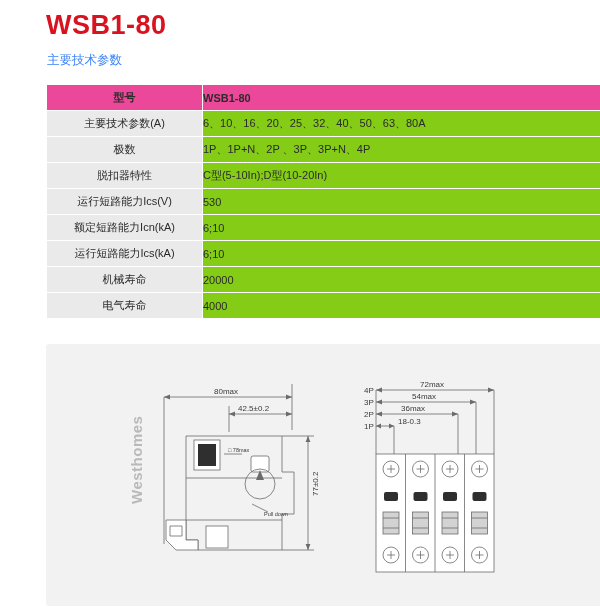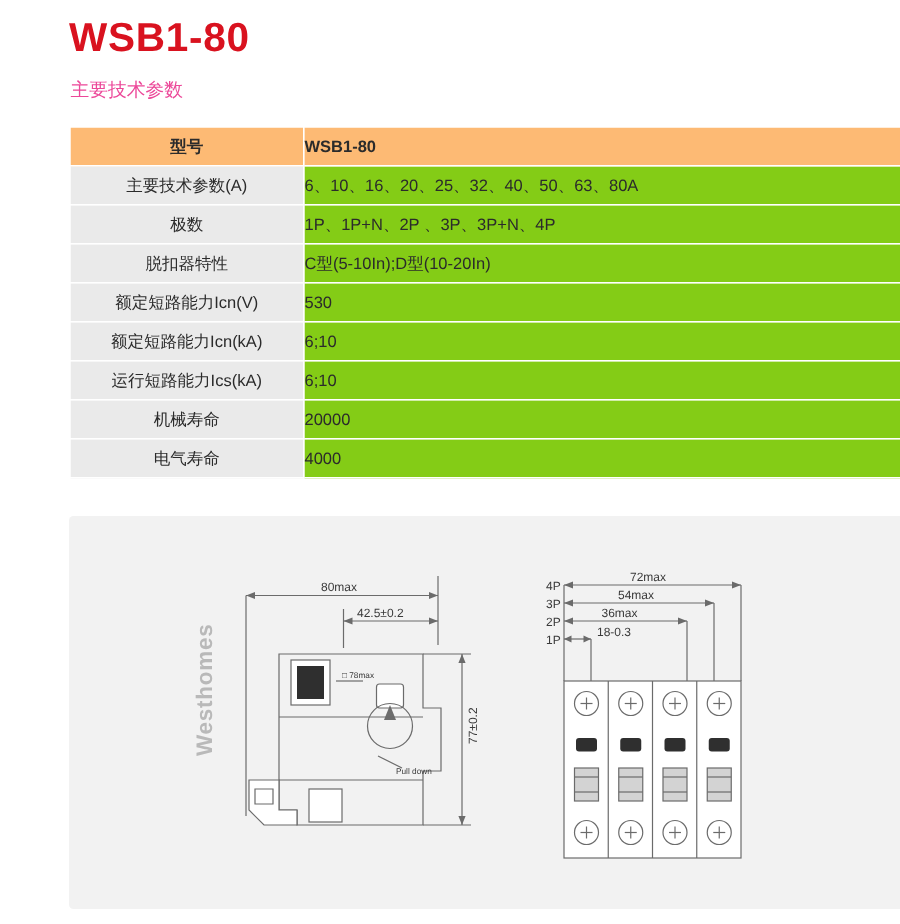--- a/index.html
+++ b/index.html
@@ -27,21 +27,21 @@
     font-size: 27px;
     font-weight: bold;
     color: #d9121f;
     letter-spacing: 0.5px;
   }
   .subtitle {
     position: absolute;
     left: 15px;
     top: 52px;
     font-size: 12.5px;
-    color: #ec4899;
+    color: #3b82f6;
   }
   table.spec {
     position: absolute;
     left: 14px;
     top: 84px;
     width: 572px;
     border-collapse: collapse;
     font-size: 11px;
   }
   table.spec td {
@@ -60,21 +60,21 @@
   }
   td.val {
     background: #84cc16;
     text-align: left;
     vertical-align: middle;
     padding-left: 12px;
     color: #2b2b2b;
     font-size: 11px;
   }
   tr.head td.key, tr.head td.val {
-    background: #fdba74;
+    background: #ec4899;
     font-weight: bold;
   }
   tr.head td.val {
     font-weight: bold;
   }
   .drawing-area {
     position: absolute;
     left: 14px;
     top: 344px;
     width: 572px;
@@ -120,21 +120,21 @@
       </tr>
       <tr>
         <td class="key">极数</td>
         <td class="val">1P、1P+N、2P 、3P、3P+N、4P</td>
       </tr>
       <tr>
         <td class="key">脱扣器特性</td>
         <td class="val">C型(5-10In);D型(10-20In)</td>
       </tr>
       <tr>
-        <td class="key">额定短路能力Icn(V)</td>
+        <td class="key">运行短路能力Ics(V)</td>
         <td class="val">530</td>
       </tr>
       <tr>
         <td class="key">额定短路能力Icn(kA)</td>
         <td class="val">6;10</td>
       </tr>
       <tr>
         <td class="key">运行短路能力Ics(kA)</td>
         <td class="val">6;10</td>
       </tr>

